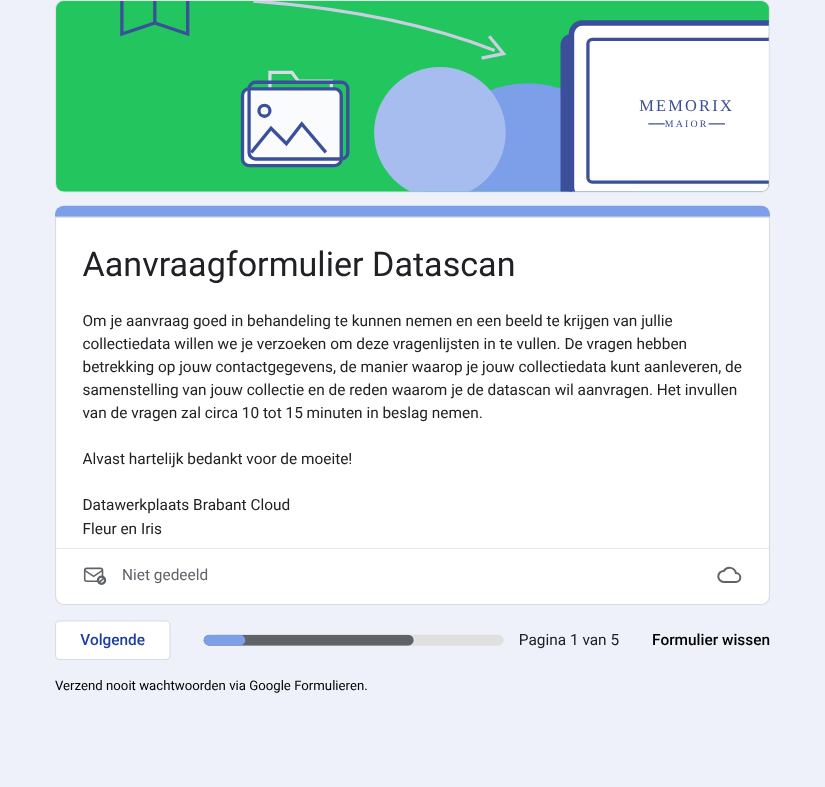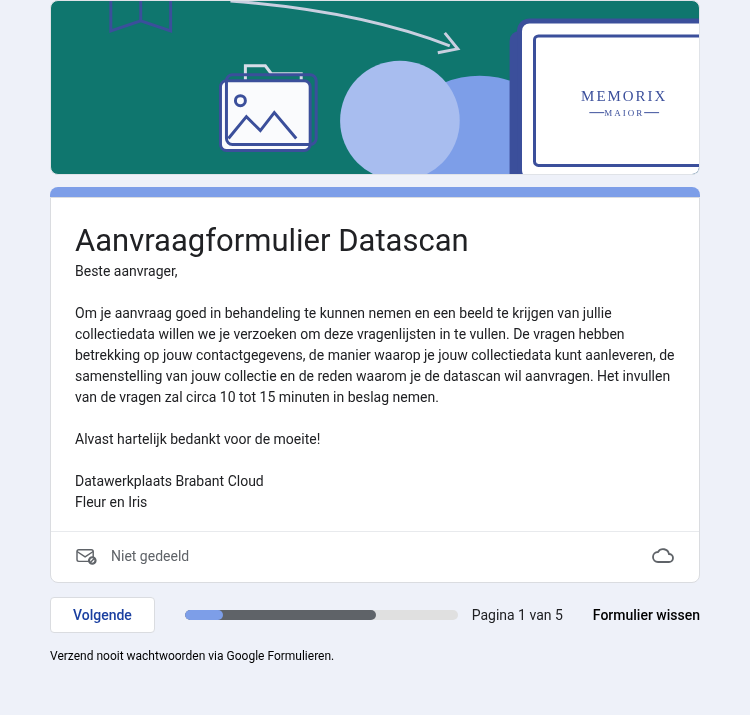--- a/index.html
+++ b/index.html
@@ -7,21 +7,21 @@
     font-family: 'Google Sans', Roboto, Arial, sans-serif;
     background: #eef1f9;
     width: 750px;
     height: 715px;
     overflow: hidden;
     padding: 0 50px;
   }
   .header-img {
     width: 100%;
     height: 175px;
-    background: #0f766e;
+    background: #22c55e;
     border-radius: 8px;
     position: relative;
     overflow: hidden;
     border: 1px solid #e0e3e8;
   }
   .header-svg {
     position: absolute;
     inset: 0;
   }
   .accent-bar {
@@ -44,21 +44,21 @@
   }
   .form-desc {
     font-size: 14px;
     color: #202124;
     line-height: 1.5;
   }
   .form-desc p { margin: 0; }
   .form-desc .gap { height: 21px; }
   .card-footer {
     border-top: 1px solid #e8eaed;
-    margin: 18px -24px 0 -24px;
+    margin: 6px -24px 0 -24px;
     padding: 14px 24px 16px 24px;
     display: flex;
     align-items: center;
     justify-content: space-between;
   }
   .footer-left {
     display: flex;
     align-items: center;
     gap: 14px;
     color: #5f6368;
@@ -171,21 +171,20 @@
       <line x1="595" y1="112" x2="610" y2="112" stroke="#3b4f9b" stroke-width="1"></line>
       <text x="575" y="115" text-anchor="middle" fill="#3b4f9b" font-family="Georgia, serif" font-size="9" letter-spacing="2"><tspan>MAIOR</tspan></text>
     </g>
   </svg>
 </div>
 
 <div class="accent-bar"></div>
 <div class="card">
   <h1 class="form-title">Aanvraagformulier Datascan</h1>
   <div class="form-desc">
-    <p>Beste aanvrager,</p>
     <div class="gap"></div>
     <p>Om je aanvraag goed in behandeling te kunnen nemen en een beeld te krijgen van jullie collectiedata willen we je verzoeken om deze vragenlijsten in te vullen. De vragen hebben betrekking op jouw contactgegevens, de manier waarop je jouw collectiedata kunt aanleveren, de samenstelling van jouw collectie en de reden waarom je de datascan wil aanvragen. Het invullen van de vragen zal circa 10 tot 15 minuten in beslag nemen.</p>
     <div class="gap"></div>
     <p>Alvast hartelijk bedankt voor de moeite!</p>
     <div class="gap"></div>
     <p>Datawerkplaats Brabant Cloud</p>
     <p>Fleur en Iris</p>
   </div>
   <div class="card-footer">
     <div class="footer-left">

